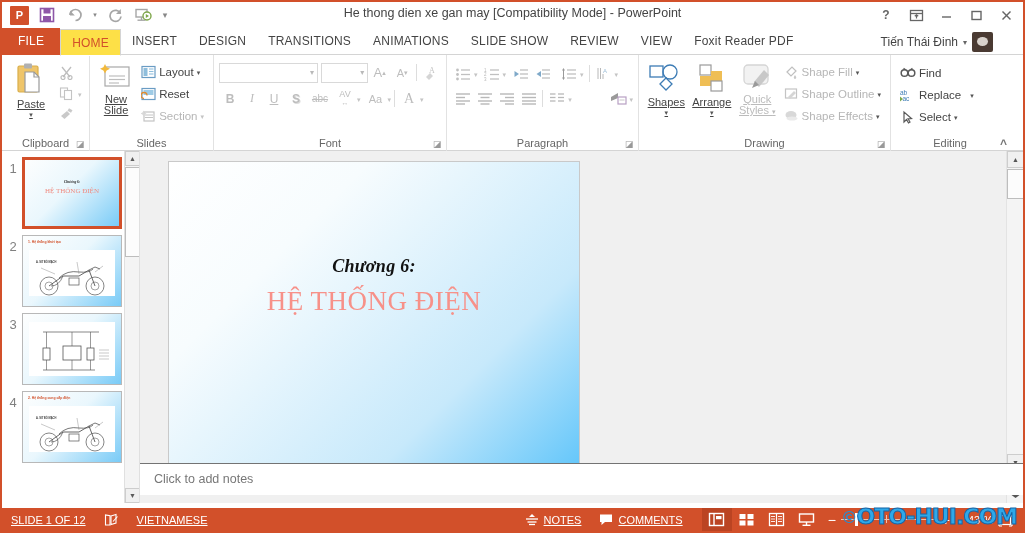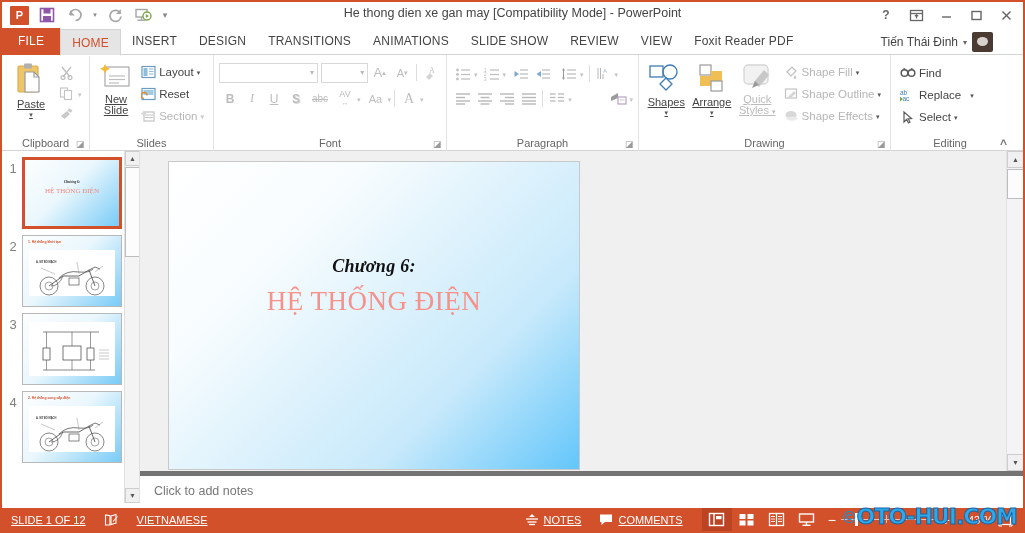--- a/index.html
+++ b/index.html
@@ -34,21 +34,21 @@
   .wincontrols div { width:30px; height:24px; display:flex; align-items:center; justify-content:center; color:#666; font-size:13px; cursor:pointer;}
 
   
   .tabbar { position:relative; height:27px; background:#fff; border-bottom:1px solid #D4D4D4; }
   .tabs { display:flex; align-items:flex-end; height:27px; }
   .tab {
     padding:0 11px; height:27px; line-height:27px; font-size:12px;
     color:#444; cursor:pointer; letter-spacing:.2px;
   }
   .tab.file { background:#D2502A; color:#fff; font-weight:normal; padding:0 16px; }
-  .tab.active { color:#D2502A; background:#e5e5e5; border:1px solid #D4D4D4; border-bottom:1px solid #fff;
+  .tab.active { color:#D2502A; background:#fde047; border:1px solid #D4D4D4; border-bottom:1px solid #fff;
                 position:relative; z-index:3; margin-bottom:-1px; height:27px; line-height:26px; }
   .account { position:absolute; right:30px; top:4px; display:flex; align-items:center; gap:5px; font-size:12px; color:#444;}
   .avatar { width:21px; height:20px; background:#4a3a32; border-radius:2px; position:relative; overflow:hidden; }
   .avatar:after { content:""; position:absolute; left:5px; top:5px; width:11px; height:9px; border-radius:50%; background:#d9d2cc; }
   .caret-sm { font-size:8px; color:#666; }
 
   
   .ribbon { position:relative; height:96px; background:#fff; border-bottom:1px solid #D4D4D4; display:flex; }
   .group { position:relative; height:96px; border-right:1px solid #E2E2E2; padding:3px 5px 0 5px; }
   .group:last-child { border-right:none; }
@@ -115,22 +115,22 @@
     font-family:"Liberation Serif", serif; font-size:27px; color:#F79189; letter-spacing:.5px;
   }
 
   .vscroll { position:absolute; right:0; top:0; bottom:0; width:17px; background:#F4F4F4; border-left:1px solid #E3E3E3; }
   .vs-arrow { width:17px; height:17px; display:flex; align-items:center; justify-content:center; font-size:7px;
               color:#555; background:#F0F0F0; border:1px solid #CDCDCD; cursor:pointer; }
   .vs-thumb { position:absolute; left:0; top:18px; width:17px; height:30px; background:#FCFCFC; border:1px solid #BDBDBD; cursor:pointer; }
   .navbtn { width:17px; height:16px; display:flex; align-items:center; justify-content:center; font-size:8px; color:#555; cursor:pointer; }
 
   
-  .notespane { position:absolute; left:138px; right:0; bottom:0; height:32px; background:#fff;
-               border-top:5px solid #737373; }
+  .notespane { position:absolute; left:138px; right:0; bottom:8px; height:32px; background:#fff;
+               border-top:1px solid #737373; }
   .notestext { position:absolute; left:14px; top:8px; font-size:12.5px; color:#777; cursor:text; }
 
   
   .statusbar { position:absolute; left:0; right:0; bottom:0; height:23px; background:#D2502A; color:#fff;
                display:flex; align-items:center; font-size:11px; }
   .sb-item { display:flex; align-items:center; gap:5px; padding:0 9px; height:23px; cursor:pointer; white-space:nowrap;text-decoration:underline;}
   .sb-static { cursor:default; }
   .spacer { flex:1; }
   .viewbtn { width:30px; height:23px; display:flex; align-items:center; justify-content:center; cursor:pointer; }
   .viewbtn.active { background:#BB4422; }

